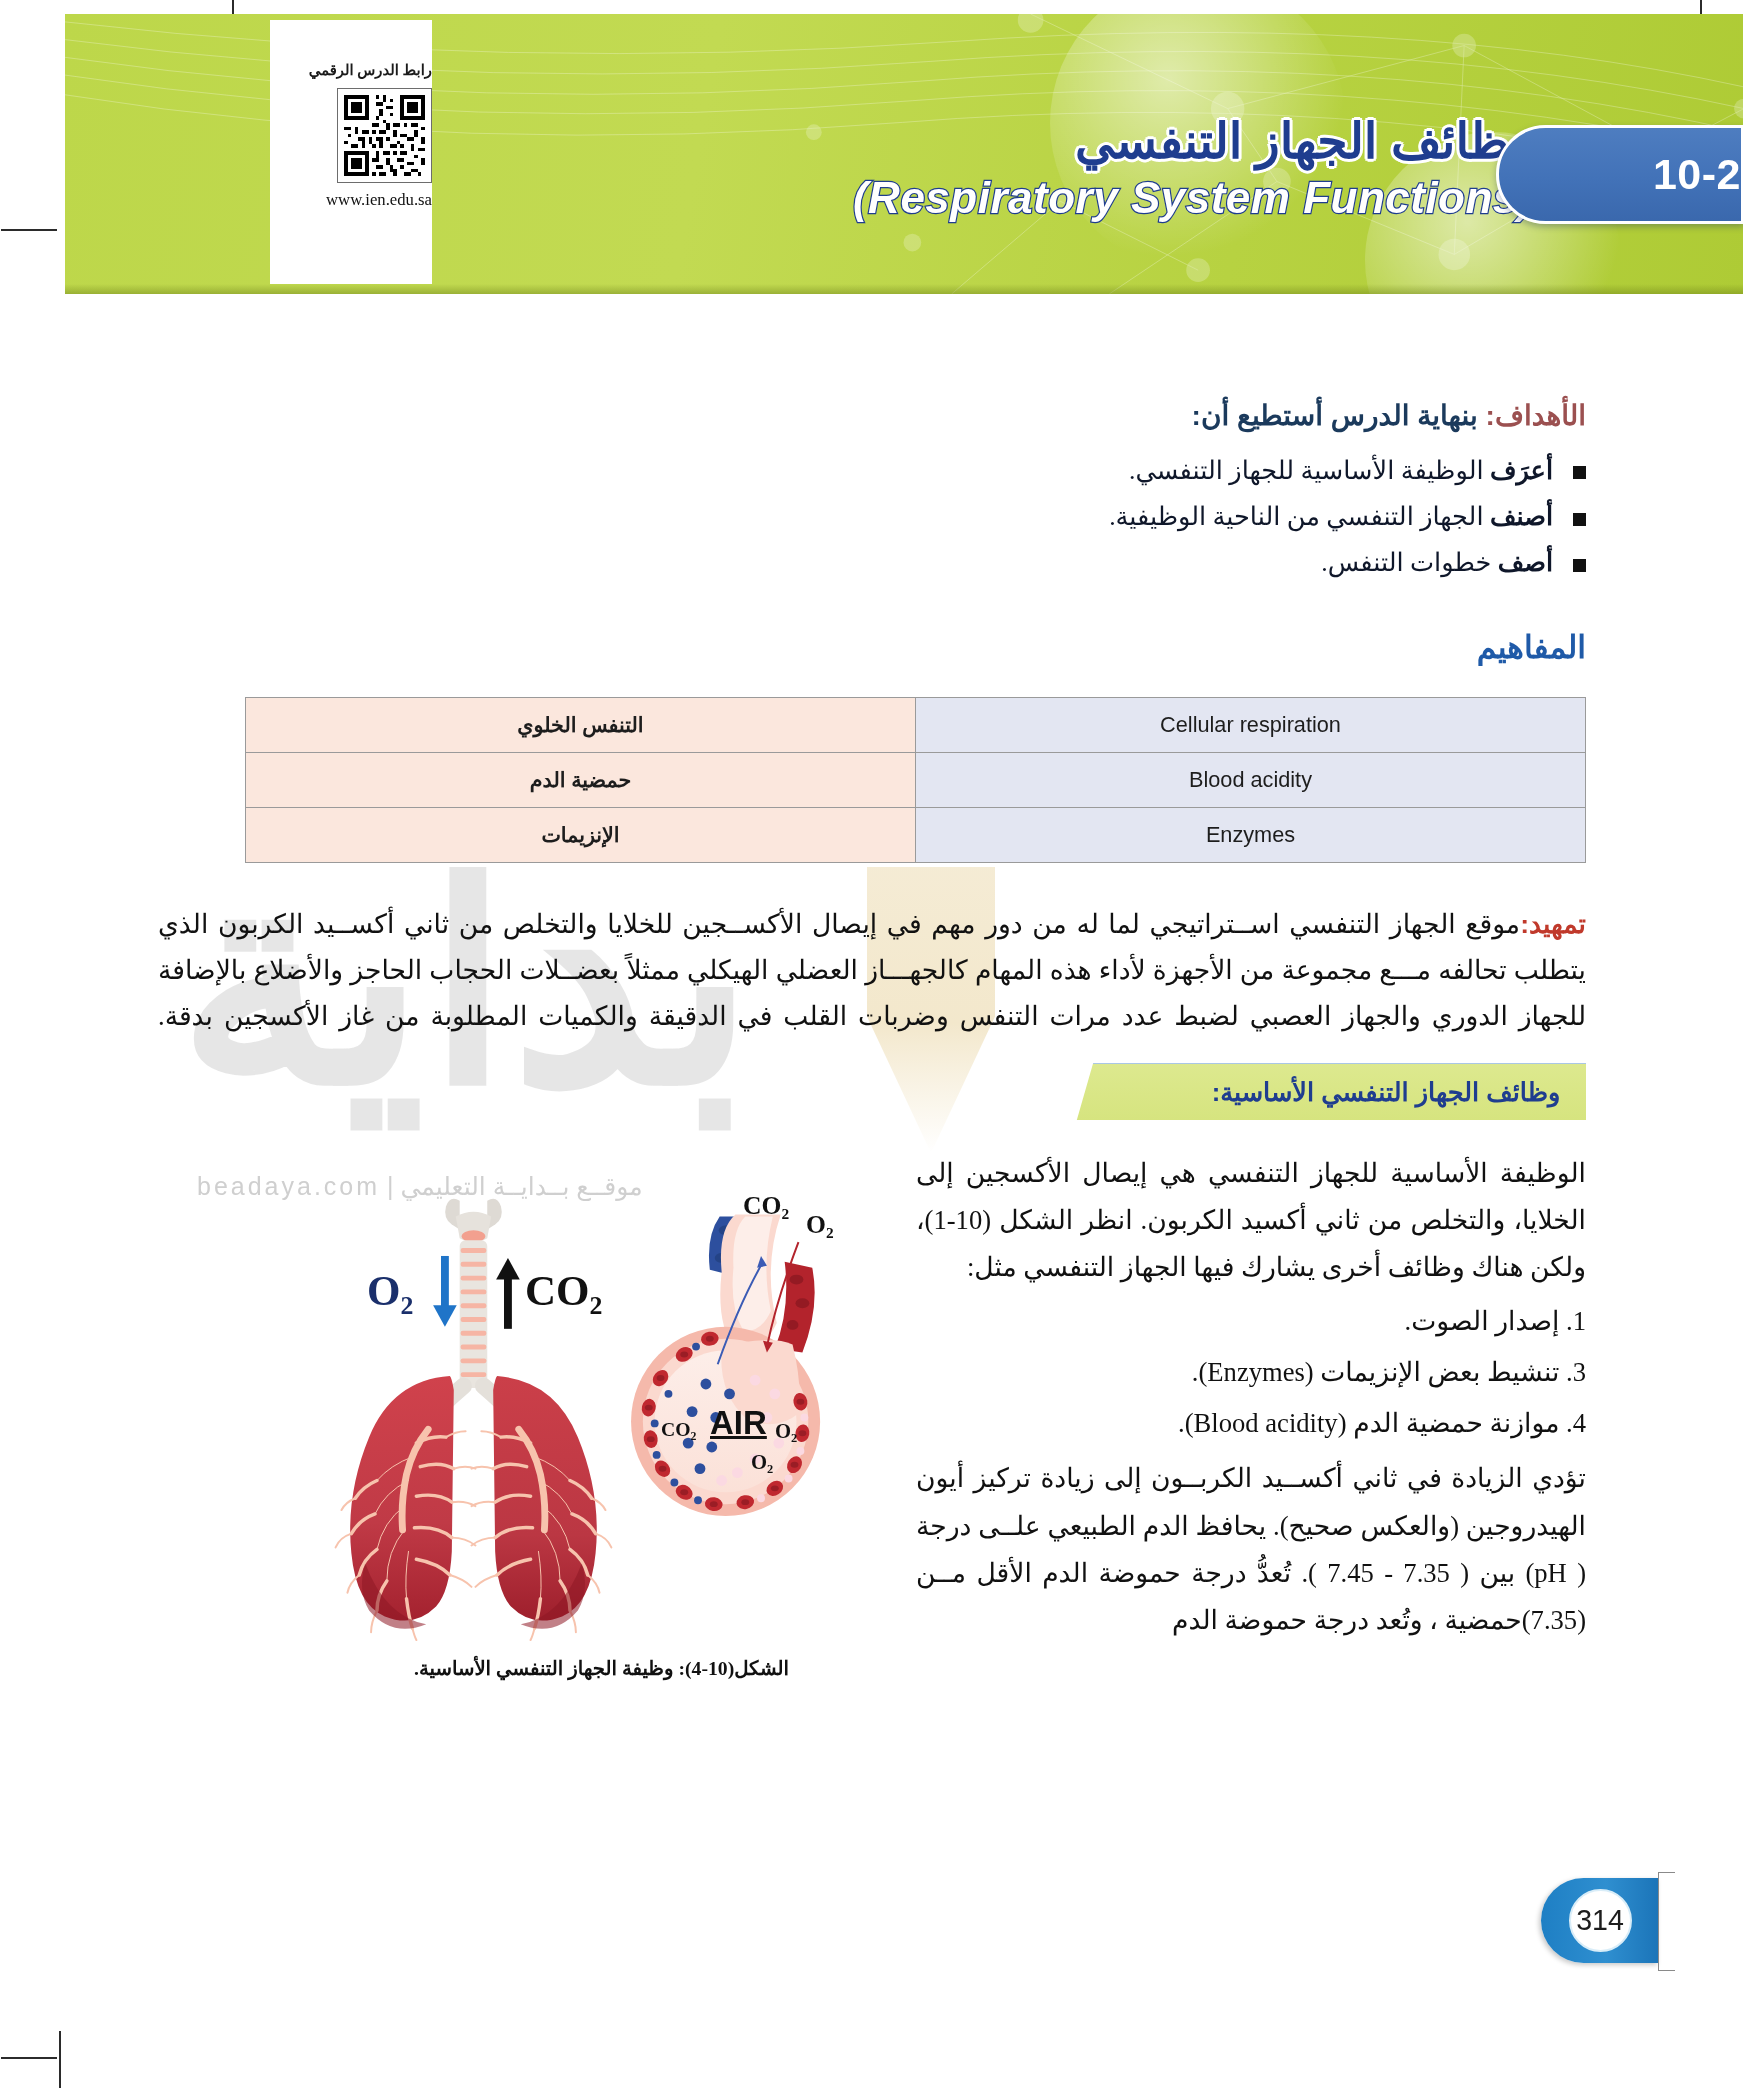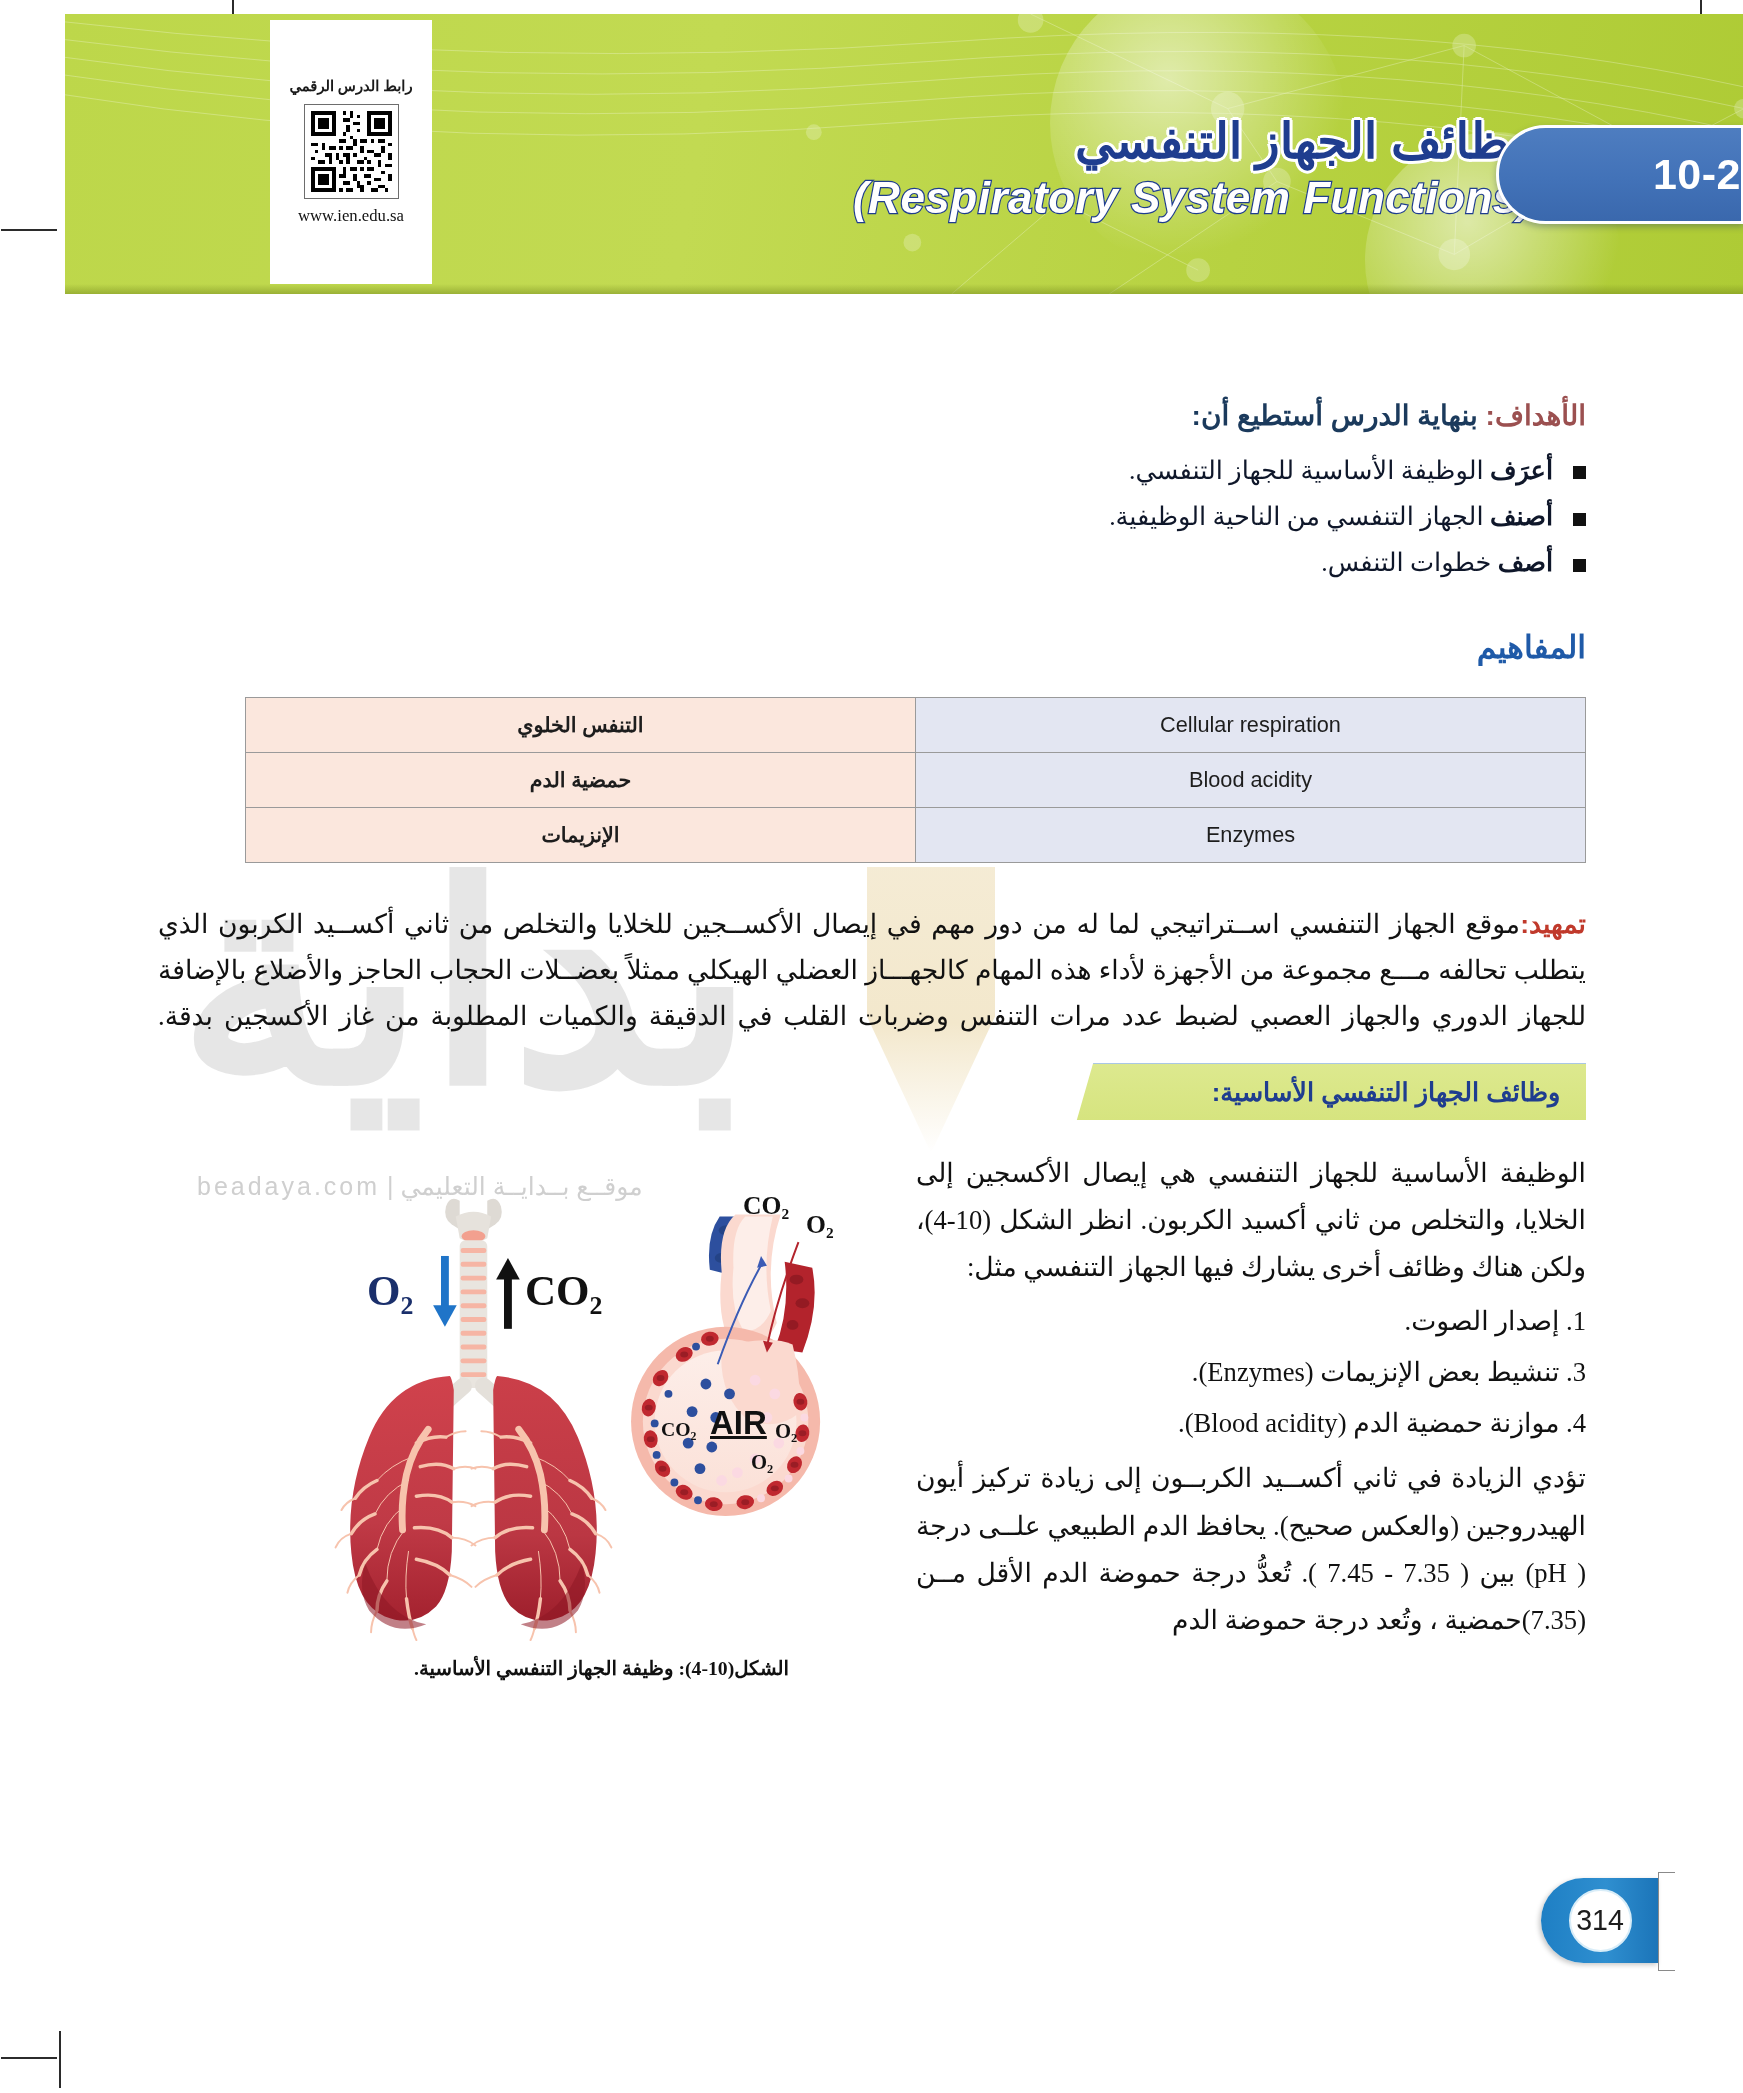--- a/index.html
+++ b/index.html
@@ -31,22 +31,22 @@
   }
   .header-band .bottom-shade {
     position:absolute; left:0; right:0; bottom:0; height:9.9px;
     background:linear-gradient(to bottom, rgba(120,140,30,0), rgba(108,128,24,.45));
   }
 
   
   .qr-card {
     position:absolute; left:270px; top:19.7px; width:162px; height:264px;
     background:#fff; z-index:6;
-    display:flex; flex-direction:column; align-items:center;
-    padding-top:57px;
+    display:flex; flex-direction:column; align-items:flex-start;
+    padding-top:41px;
   }
   .qr-title {
     font-family:"Liberation Serif", serif;
     font-size:14.8px; font-weight:700; color:#1b1b1b; direction:rtl;
     letter-spacing:-0.2px; margin-bottom:8.9px;
   }
   .qr-box {
     width:95px; height:95px; border:1px solid #6d6d6d; padding:3px; background:#fff;
   }
   .qr-box svg { display:block; width:100%; height:100%; }
@@ -427,21 +427,21 @@
       <span class="lbl">تمهيد:</span><span>موقع الجهاز التنفسي اســتراتيجي لما له من دور مهم في إيصال الأكســجين للخلايا والتخلص من ثاني أكســيد الكربون الذي يتطلب تحالفه مـــع مجموعة من الأجهزة لأداء هذه المهام كالجهـــاز العضلي الهيكلي ممثلاً بعضــلات الحجاب الحاجز والأضلاع بالإضافة للجهاز الدوري والجهاز العصبي لضبط عدد مرات التنفس وضربات القلب في الدقيقة والكميات المطلوبة من غاز الأكسجين بدقة.</span>
     </div>
 
     <div class="green-head">
       <span>وظائف الجهاز التنفسي الأساسية:</span>
     </div>
 
     <div class="two-col">
 
       <div class="body-text">
-        <p>الوظيفة الأساسية للجهاز التنفسي هي إيصال الأكسجين إلى الخلايا، والتخلص من ثاني أكسيد الكربون. انظر الشكل (10-4)، ولكن هناك وظائف أخرى يشارك فيها الجهاز التنفسي مثل:</p>
+        <p>الوظيفة الأساسية للجهاز التنفسي هي إيصال الأكسجين إلى الخلايا، والتخلص من ثاني أكسيد الكربون. انظر الشكل (10-1)، ولكن هناك وظائف أخرى يشارك فيها الجهاز التنفسي مثل:</p>
         <ol>
           <li>1. إصدار الصوت.</li>
           <li>3. تنشيط بعض الإنزيمات (Enzymes).</li>
           <li>4. موازنة حمضية الدم (Blood acidity).</li>
         </ol>
         <p>تؤدي الزيادة في ثاني أكســيد الكربــون إلى زيادة تركيز أيون الهيدروجين (والعكس صحيح). يحافظ الدم الطبيعي علــى درجة ( pH) بين ( 7.35 - 7.45 ). تُعدُّ درجة حموضة الدم الأقل مــن (7.35)حمضية ، وتُعد درجة حموضة الدم</p>
       </div>
 
       <div class="figure">
         <div class="fig-graphic">

